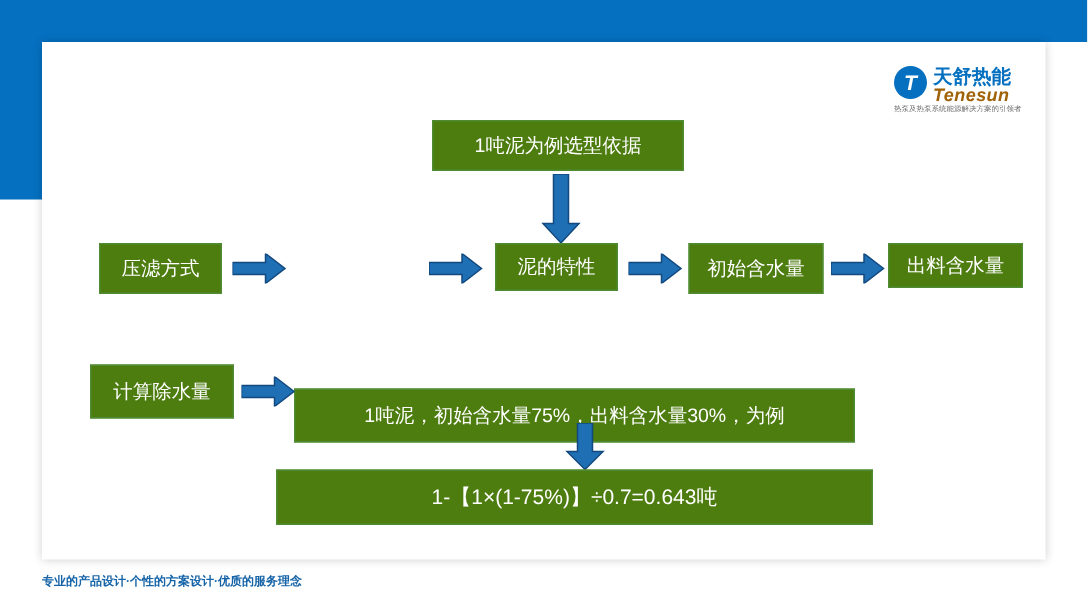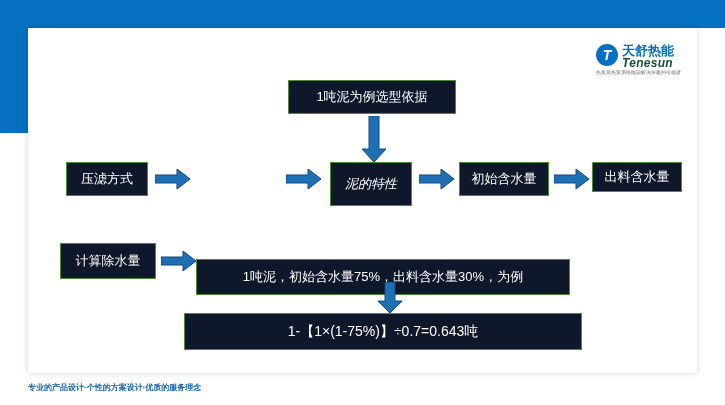--- a/index.html
+++ b/index.html
@@ -73,36 +73,36 @@
     color: #0570C0;
     letter-spacing: 0px;
     white-space: nowrap;
   }
   .logo-en {
     position: absolute;
     left: 26px; top: 16px;
     font-size: 12px;
     font-weight: bold;
     font-style: italic;
-    color: #14532d;
+    color: #a16207;
     letter-spacing: 0.3px;
     white-space: nowrap;
   }
   .logo-tag {
     position: absolute;
     left: 0px; top: 29px;
     font-size: 5px;
     color: #6b6b6b;
     white-space: nowrap;
     transform: scaleY(0.95);
   }
   
   .gbox {
     position: absolute;
-    background: #0f172a;
+    background: #4d7c0f;
     border: 1px solid #4E8B32;
     color: #ffffff;
     display: flex;
     align-items: center;
     justify-content: center;
     box-sizing: border-box;
     font-size: 13px;
     white-space: nowrap;
   }
   .gbox.big { font-size: 13px; }
@@ -143,21 +143,21 @@
     <div class="logo-tag">热泵及热泵系统能源解决方案的引领者</div>
   </div>
 
   <div class="gbox" style="left:288px; top:80px; width:168px; height:34px;">1吨泥为例选型依据</div>
 
   <svg class="arrow-down" style="left:360px; top:116px;" width="28" height="48" viewBox="0 0 28 48">
     <polygon points="9,0 19,0 19,33 26,33 14,46 2,33 9,33" fill="#1F6FB5" stroke="#12497E" stroke-width="1"></polygon>
   </svg>
 
   <div class="gbox" style="left:66px; top:162px; width:82px; height:34px;">压滤方式</div>
-  <div class="gbox" style="left:330px; top:162px; width:82px; height:44px;font-style:italic;">泥的特性</div>
+  <div class="gbox" style="left:330px; top:162px; width:82px; height:32px;">泥的特性</div>
   <div class="gbox" style="left:459px; top:162px; width:90px; height:34px;">初始含水量</div>
   <div class="gbox" style="left:592px; top:162px; width:90px; height:30px;">出料含水量</div>
 
   <svg class="arrow-right" style="left:155px; top:169px;" width="36" height="20" viewBox="0 0 36 20">
     <polygon points="0,6 22,6 22,0 35,10 22,20 22,14 0,14" fill="#1F6FB5" stroke="#12497E" stroke-width="1"></polygon>
   </svg>
   <svg class="arrow-right" style="left:286px; top:169px;" width="36" height="20" viewBox="0 0 36 20">
     <polygon points="0,6 22,6 22,0 35,10 22,20 22,14 0,14" fill="#1F6FB5" stroke="#12497E" stroke-width="1"></polygon>
   </svg>
   <svg class="arrow-right" style="left:419px; top:169px;" width="36" height="20" viewBox="0 0 36 20">

